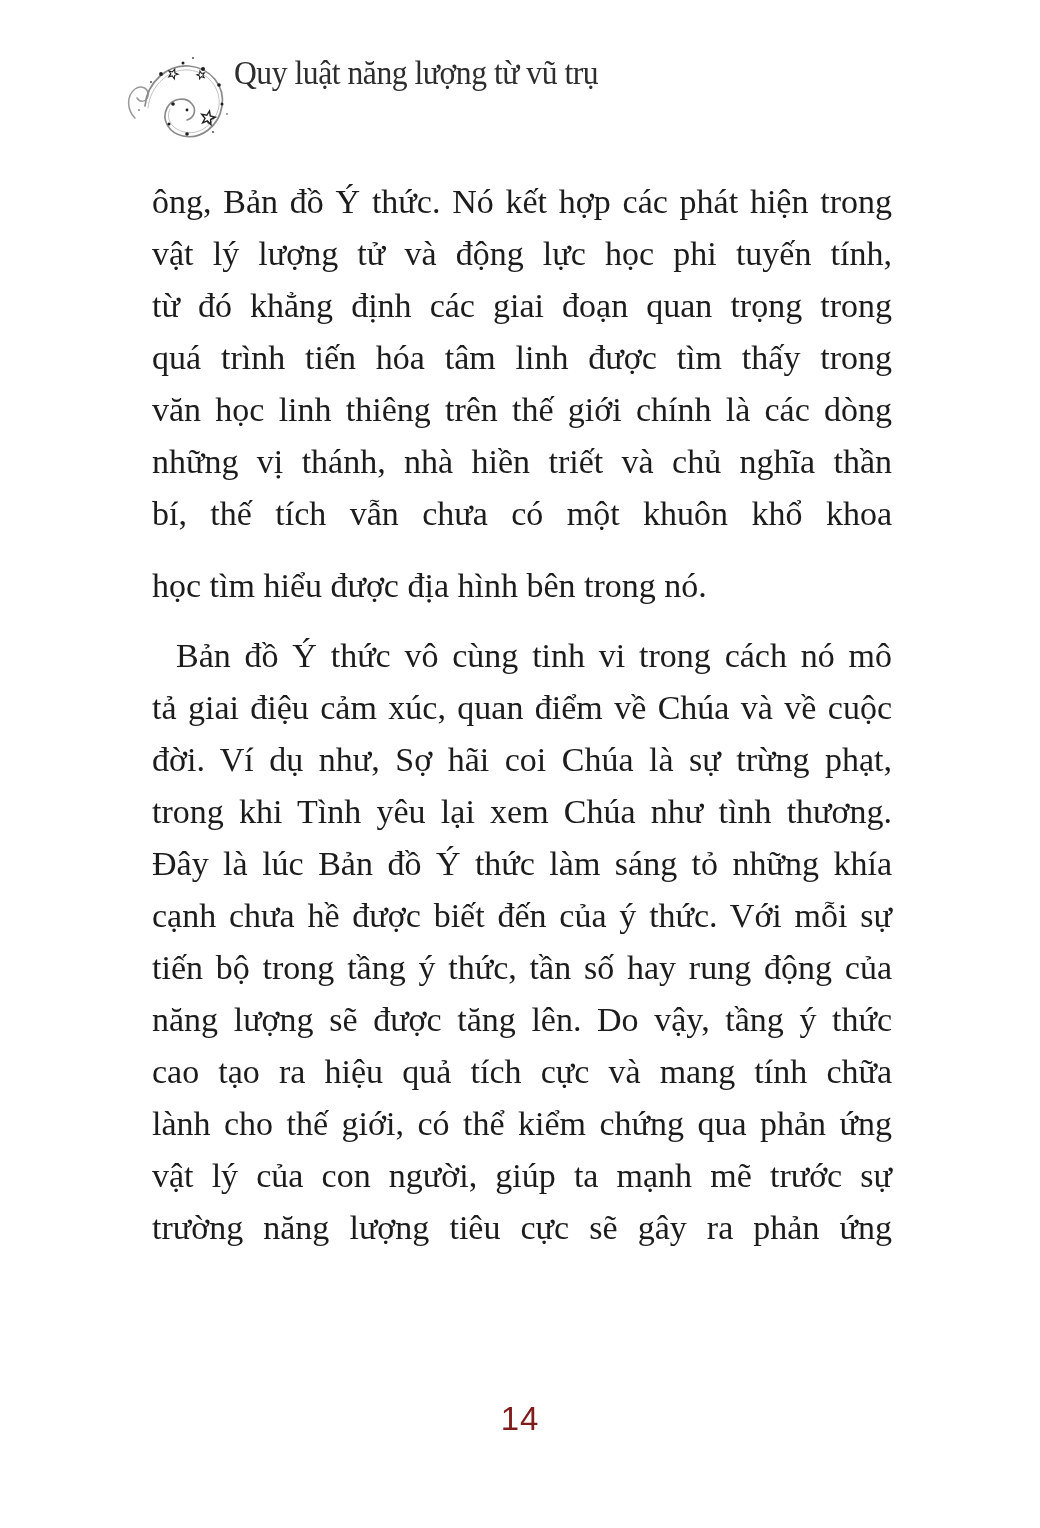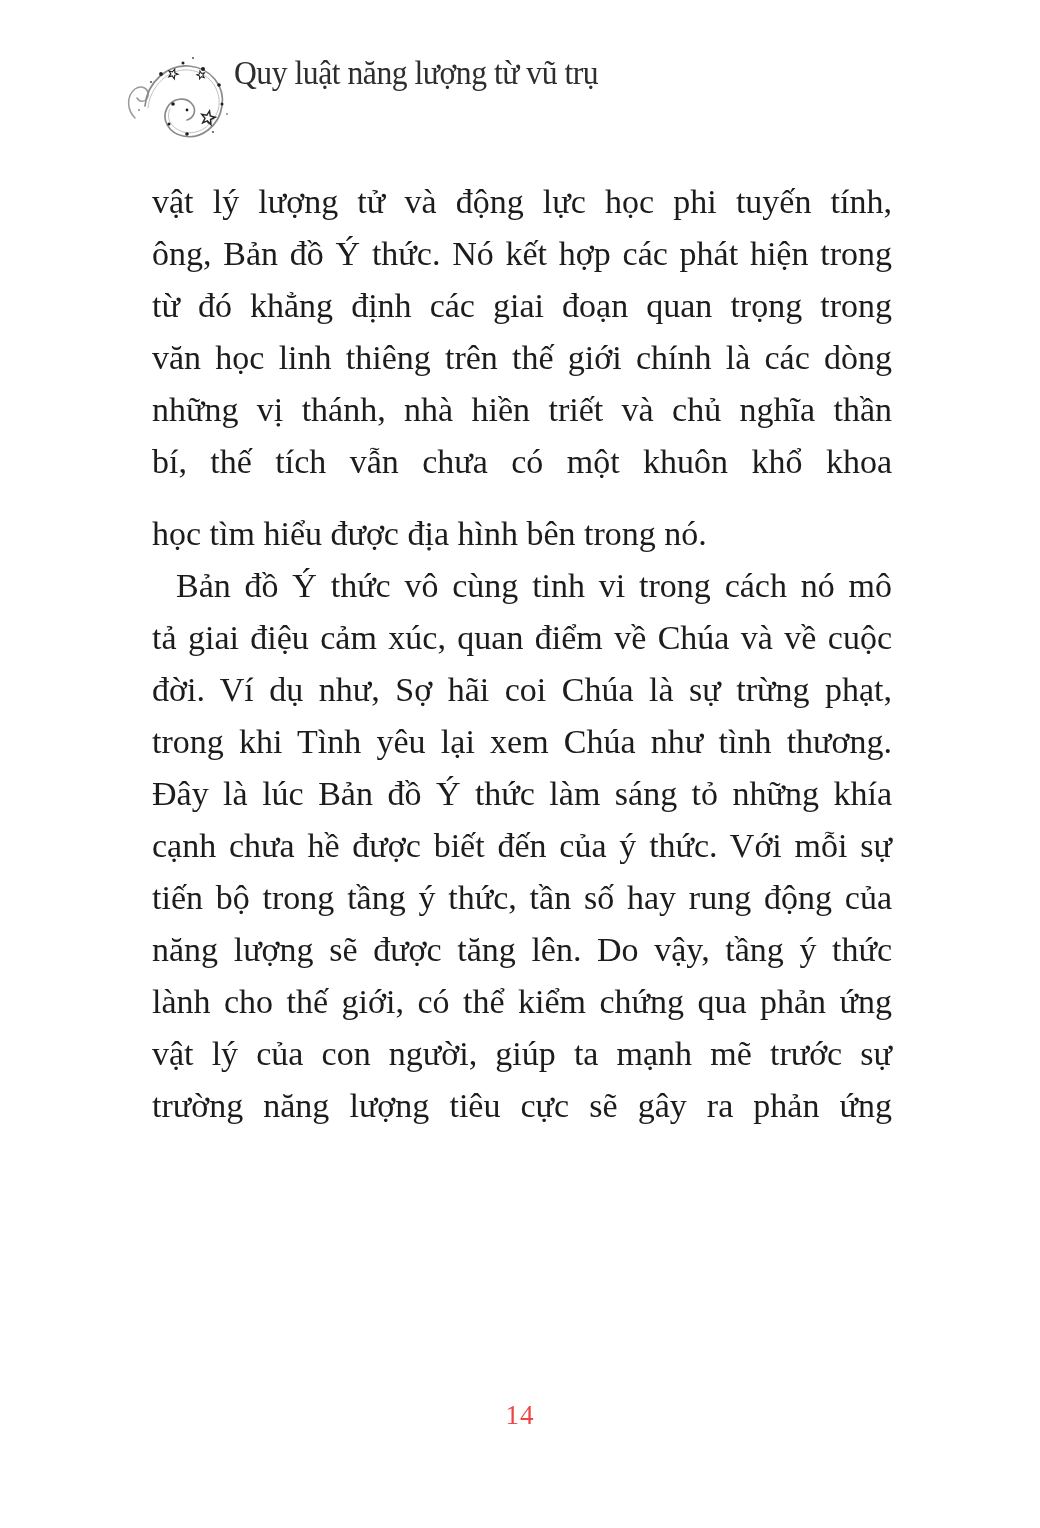--- a/index.html
+++ b/index.html
@@ -44,20 +44,21 @@
   }
 
   
   .text-block {
     position: absolute;
     left: 152px;
     top: 176px;
     width: 740px;
   }
   .paragraph + .paragraph {
+    margin-top: 18px;
     font-family: Liberation Serif, serif;
   }
   .line {
     font-size: 34px;
     line-height: 52px;
     text-align: justify;
     text-align-last: justify;
     white-space: normal;
     color: #1c1c1c;
   }
@@ -71,23 +72,23 @@
 
   
   .page-footer {
     position: absolute;
     left: 0;
     right: 0;
     top: 1400px;
     text-align: center;
   }
   .page-number {
-    font-family: Liberation Serif, serif;
-    font-size: 27px;
-    color: #ef4444;
+    font-family: Liberation Sans, sans-serif;
+    font-size: 33px;
+    color: #7f1d1d;
     letter-spacing: 1px;
   }
 </style>
 </head>
 <body>
 
 <header class="page-header">
   <svg class="header-icon" viewBox="0 0 112 100" xmlns="http://www.w3.org/2000/svg" aria-hidden="true">
 
     <path d="M 12,66 C 4,58 3,44 12,37 C 19,32 26,37 25,44 C 24,50 17,51 14,46" fill="none" stroke="#9a9a9a" stroke-width="1.5" stroke-linecap="round"></path>
@@ -114,37 +115,39 @@
     <path d="M0,-6 L1.47,-2.02 L5.7,-1.85 L2.38,0.77 L3.5,4.85 L0,2.5 L-3.5,4.85 L-2.38,0.77 L-5.7,-1.85 L-1.47,-2.02 Z" transform="translate(50,22) scale(0.85) rotate(20)" fill="#ffffff" stroke="#222222" stroke-width="1.3"></path>
     <path d="M0,-6 L1.47,-2.02 L5.7,-1.85 L2.38,0.77 L3.5,4.85 L0,2.5 L-3.5,4.85 L-2.38,0.77 L-5.7,-1.85 L-1.47,-2.02 Z" transform="translate(78,23) scale(0.7) rotate(-15)" fill="#ffffff" stroke="#222222" stroke-width="1.4"></path>
     <path d="M0,-6 L1.47,-2.02 L5.7,-1.85 L2.38,0.77 L3.5,4.85 L0,2.5 L-3.5,4.85 L-2.38,0.77 L-5.7,-1.85 L-1.47,-2.02 Z" transform="translate(85,66) scale(1.2) rotate(12)" fill="#ffffff" stroke="#222222" stroke-width="1.2"></path>
   </svg>
   <div class="header-title">Quy luật năng lượng từ vũ trụ</div>
 </header>
 
 <main class="text-block">
   <div id="paragraphs">
       <div class="paragraph">
+        <div class="line">ông, Bản đồ Ý thức. Nó kết hợp các phát hiện trong</div>
         <div class="line">vật lý lượng tử và động lực học phi tuyến tính,</div>
-        <div class="line">ông, Bản đồ Ý thức. Nó kết hợp các phát hiện trong</div>
         <div class="line">từ đó khẳng định các giai đoạn quan trọng trong</div>
+        <div class="line">quá trình tiến hóa tâm linh được tìm thấy trong</div>
         <div class="line">văn học linh thiêng trên thế giới chính là các dòng</div>
         <div class="line">những vị thánh, nhà hiền triết và chủ nghĩa thần</div>
         <div class="line">bí, thế tích vẫn chưa có một khuôn khổ khoa</div>
         <div class="line no-justify-last">học tìm hiểu được địa hình bên trong nó.</div>
       </div>
       <div class="paragraph">
         <div class="line indent">Bản đồ Ý thức vô cùng tinh vi trong cách nó mô</div>
         <div class="line">tả giai điệu cảm xúc, quan điểm về Chúa và về cuộc</div>
         <div class="line">đời. Ví dụ như, Sợ hãi coi Chúa là sự trừng phạt,</div>
         <div class="line">trong khi Tình yêu lại xem Chúa như tình thương.</div>
         <div class="line">Đây là lúc Bản đồ Ý thức làm sáng tỏ những khía</div>
         <div class="line">cạnh chưa hề được biết đến của ý thức. Với mỗi sự</div>
         <div class="line">tiến bộ trong tầng ý thức, tần số hay rung động của</div>
         <div class="line">năng lượng sẽ được tăng lên. Do vậy, tầng ý thức</div>
+        <div class="line">cao tạo ra hiệu quả tích cực và mang tính chữa</div>
         <div class="line">lành cho thế giới, có thể kiểm chứng qua phản ứng</div>
         <div class="line">vật lý của con người, giúp ta mạnh mẽ trước sự</div>
         <div class="line">trường năng lượng tiêu cực sẽ gây ra phản ứng</div>
       </div>
     </div>
 </main>
 
 <footer class="page-footer">
   <div class="page-number">14</div>
 </footer>

